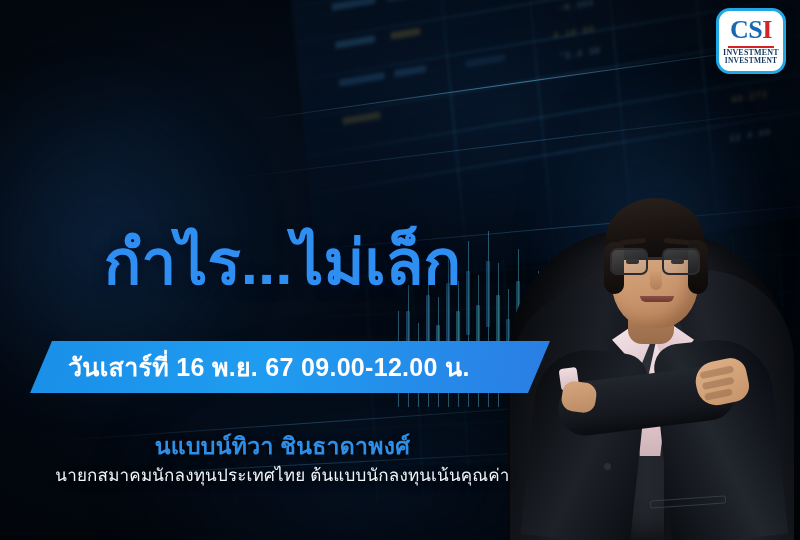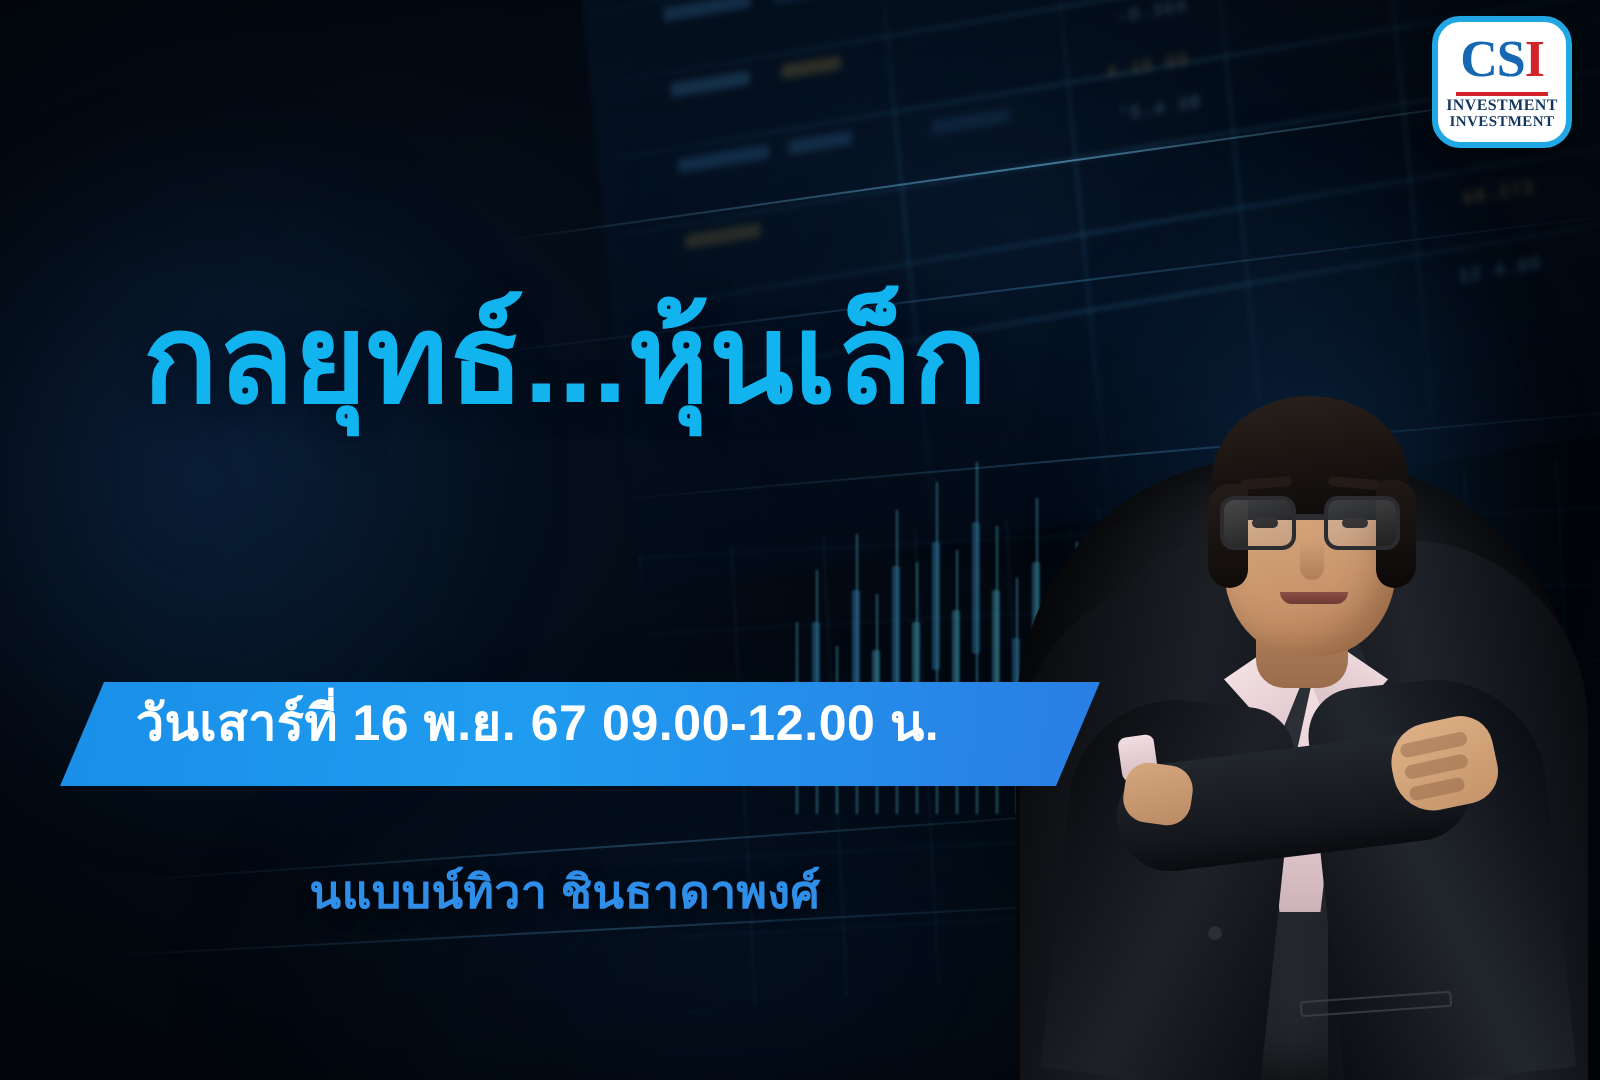--- a/index.html
+++ b/index.html
@@ -242,21 +242,21 @@
     font-weight:700;line-height:1;
     text-shadow:0 3px 14px rgba(0,10,30,.85);
   }
   .headline1{top:150px;font-size:62px;color:#12b4ef;}
   .headline2{top:232px;font-size:62px;color:#2e8ef2;}
 
   .banner{
     position:absolute;left:30px;top:341px;width:520px;height:52px;
     background:linear-gradient(95deg,#1a8fe8 0%,#1f9cf0 45%,#2a7ee4 100%);
     clip-path:polygon(22px 0,520px 0,498px 52px,0 52px);
-    display:flex;
+    display:flex;align-items:center;
     box-shadow:0 3px 16px rgba(0,0,0,.5);
   }
   .banner-text{
     padding-left:38px;font-size:25px;font-weight:700;color:#ffffff;
     letter-spacing:.3px;white-space:nowrap;
   }
   .speaker{
     position:absolute;top:428px;left:0;width:565px;text-align:center;
     font-size:23px;font-weight:700;color:#2f8fe8;letter-spacing:.3px;
     text-shadow:0 2px 9px rgba(0,0,0,.7);
@@ -435,22 +435,23 @@
   </div>
 
   <div class="logo">
     <div class="logo-csi"><span>CS</span><span class="red">I</span></div>
     <div class="logo-rule"></div>
     <div class="logo-sub1">INVESTMENT</div>
     <div class="logo-sub2">INVESTMENT</div>
   </div>
 
   <div class="content">
-    <div class="headline1">กลยุทธ์...หุ้นเล็ก</div>
+    <div class="headline2">กำไร...ไม่เล็ก</div>
 
     <div class="banner">
       <span class="banner-text">วันเสาร์ที่ 16 พ.ย. 67 09.00-12.00 น.</span>
     </div>
 
     <div class="speaker">นแบบน์ทิวา ชินธาดาพงศ์</div>
+    <div class="speaker-role">นายกสมาคมนักลงทุนประเทศไทย ต้นแบบนักลงทุนเน้นคุณค่า</div>
   </div>
 
 </div>
 
 </body></html>

